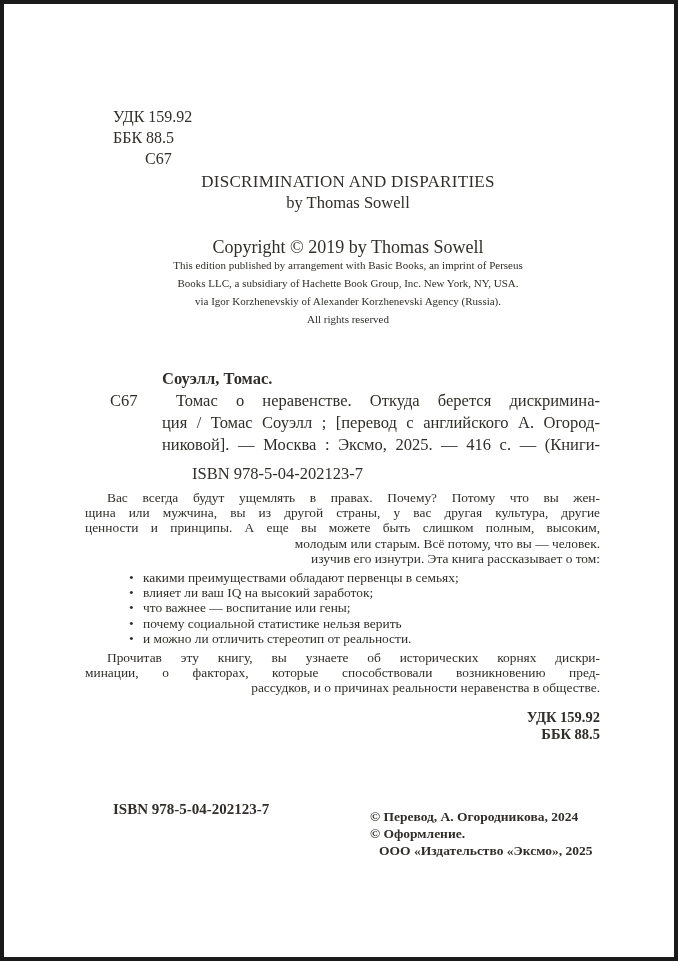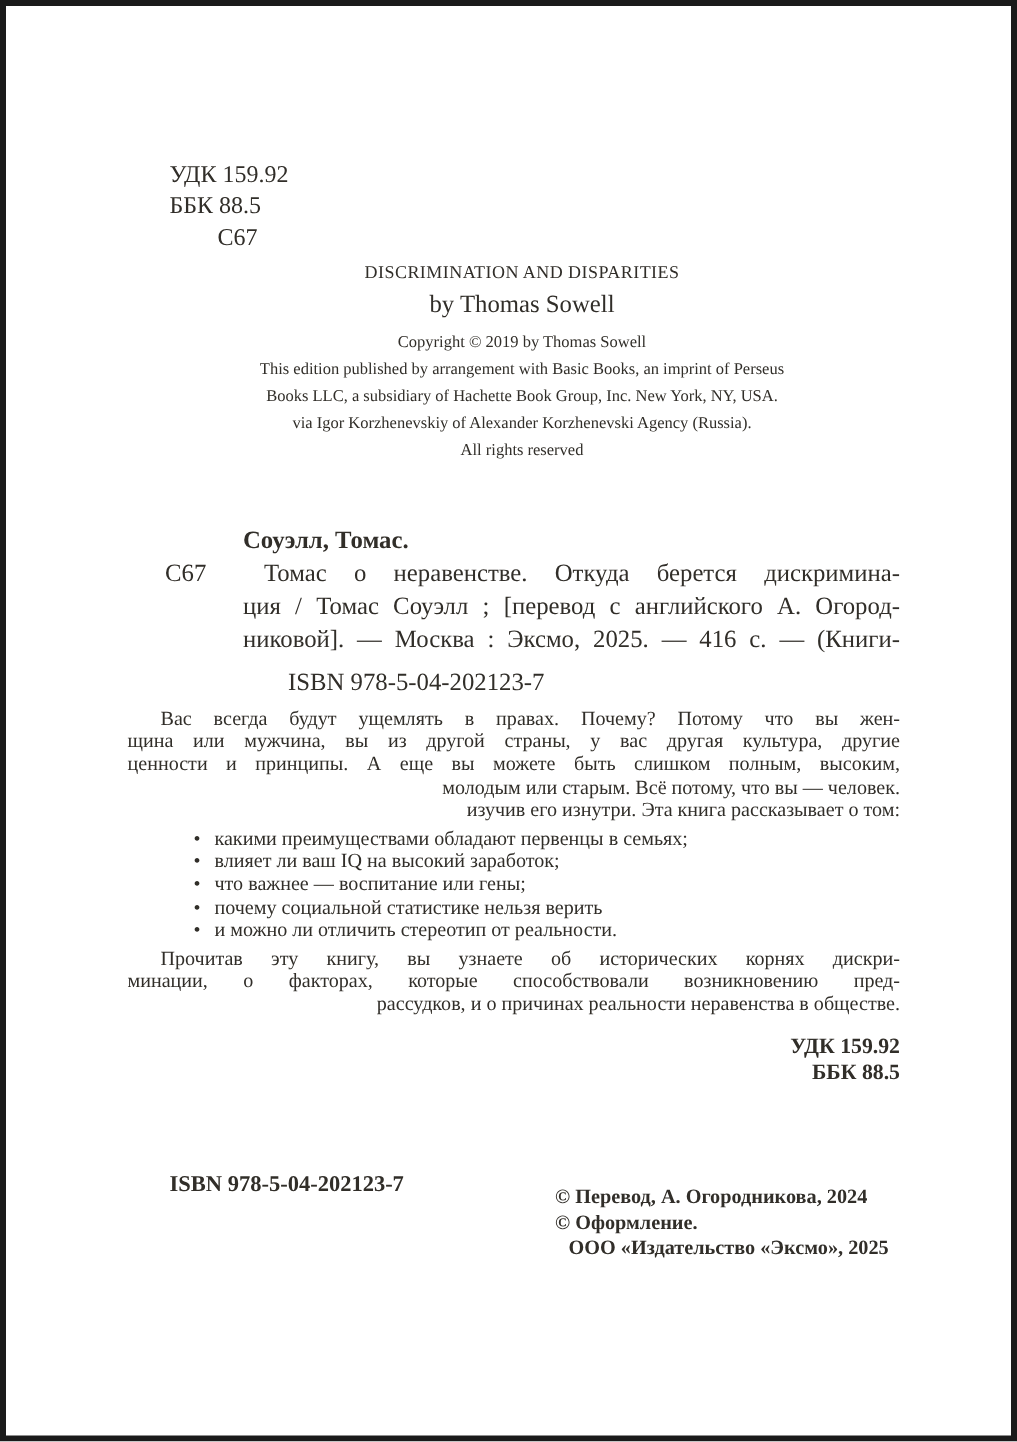--- a/index.html
+++ b/index.html
@@ -13,23 +13,23 @@
     color: #312e29;
     overflow: hidden;
     position: relative;
   }
   
   .udk-block { margin: 102px 0 0 109px; font-size: 16px; line-height: 21px; }
   .c67-top { padding-left: 32px; }
 
   
   .center-block { text-align: center; margin-top: 2px; margin-left: 18px; }
-  .orig-title { font-size: 12px; line-height: 21px; letter-spacing: 0.3px; }
+  .orig-title { font-size: 17px; line-height: 21px; letter-spacing: 0.3px; }
   .byline { font-size: 16.5px; line-height: 21px; }
-  .copyright-line { font-size: 11px; line-height: 18px; margin-top: 6px; }
+  .copyright-line { font-size: 18px; line-height: 18px; margin-top: 25px; }
   .edition-line { font-size: 11px; line-height: 18px; }
 
   
   .card { margin: 40px 74px 0 158px; font-size: 16.5px; line-height: 22px; }
   .card-author { font-weight: bold; }
   .bib { position: relative; }
   .c67-hang { position: absolute; left: -52px; top: 0; }
   .jline { text-align: justify; text-align-last: justify; }
   .lline { text-align: left; }
   .first-indent-card { padding-left: 14px; }

